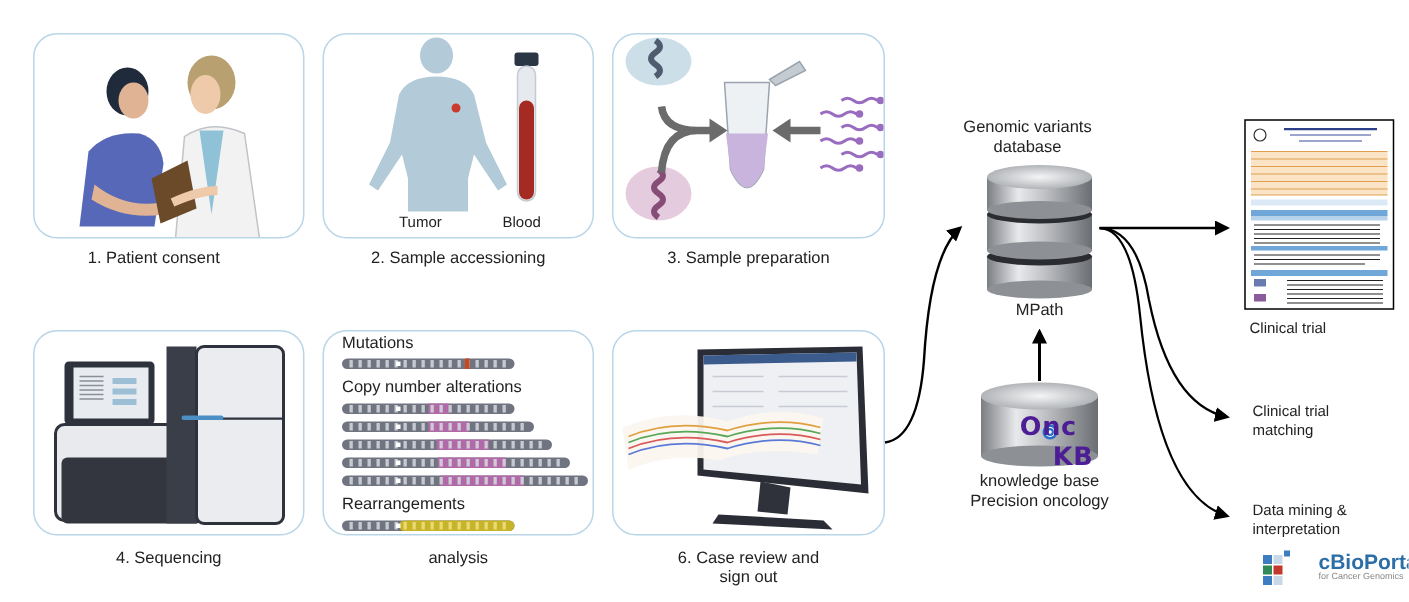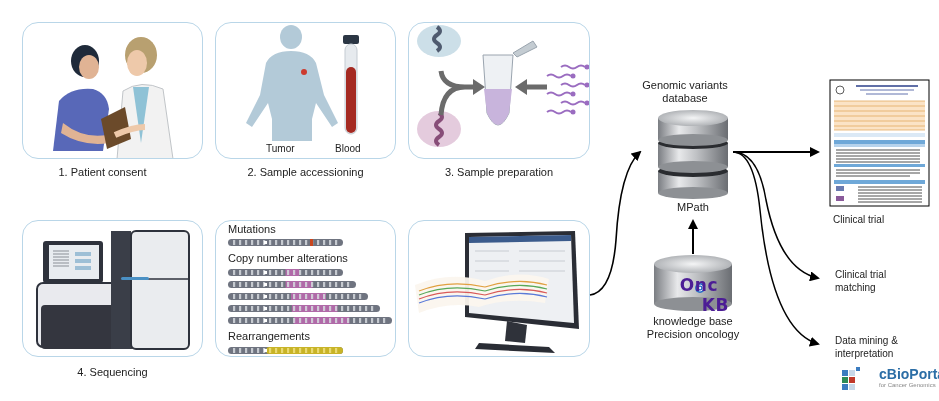--- a/index.html
+++ b/index.html
@@ -304,20 +304,21 @@
         <rect x="95" y="127" width="2.2" height="5" fill="#f0e080" opacity="0.85"></rect>
         <rect x="101" y="127" width="2.2" height="5" fill="#f0e080" opacity="0.85"></rect>
         <rect x="107" y="127" width="2.2" height="5" fill="#f0e080" opacity="0.85"></rect>
         <rect x="113" y="127" width="2.2" height="5" fill="#f0e080" opacity="0.85"></rect>
         <rect x="119" y="127" width="2.2" height="5" fill="#f0e080" opacity="0.85"></rect>
         <rect x="48" y="128" width="3" height="3" fill="#fff"></rect>
       </g>
     </svg>
 </div>
 <div class="cap" style="left:215px;top:366px;width:181px;">
+  <div>analysis</div>
 </div>
 
 <div class="panel" style="left:408px;top:220px;width:182px;height:137px;">
   <svg width="182" height="137">
     <path d="M56 12 L166 10 L170 108 L56 96 Z" fill="#2a2d35"></path>
     <path d="M60 16 L162 14 L165 102 L60 92 Z" fill="#eef0f3"></path>
     <path d="M60 16 L162 14 L162 20 L60 22 Z" fill="#3b5b8c"></path>
     <g stroke="#c8ccd2" stroke-width="1">
       <line x1="66" y1="30" x2="100" y2="30"></line>
         <line x1="110" y1="30" x2="156" y2="30"></line>
@@ -331,20 +332,22 @@
       <path d="M10 70 Q40 58 76 66 Q108 56 138 64" stroke="#e0a040"></path>
       <path d="M10 74 Q40 62 76 70 Q108 60 138 68" stroke="#58a858"></path>
       <path d="M10 78 Q40 66 76 74 Q108 64 138 72" stroke="#d85a5a"></path>
       <path d="M10 82 Q40 70 76 78 Q108 68 138 76" stroke="#5a7ad8"></path>
     </g>
     <path d="M98 100 L118 104 L116 122 L96 120 Z" fill="#2f323a"></path>
     <path d="M70 122 L140 126 L146 132 L66 128 Z" fill="#2a2d35"></path>
   </svg>
 </div>
 <div class="cap" style="left:408px;top:366px;width:182px;">
+  <div>6. Case review and</div>
+  <div>sign out</div>
 </div>
 
 <div class="cap" style="left:630px;top:79px;width:110px;">
   <div>Genomic variants</div>
   <div>database</div>
 </div>
 <svg width="939" height="401" style="pointer-events:none;">
   <defs>
     <linearGradient id="metal" x1="0" x2="1" y1="0" y2="0">
       <stop offset="0" stop-color="#7a7d82"></stop>

